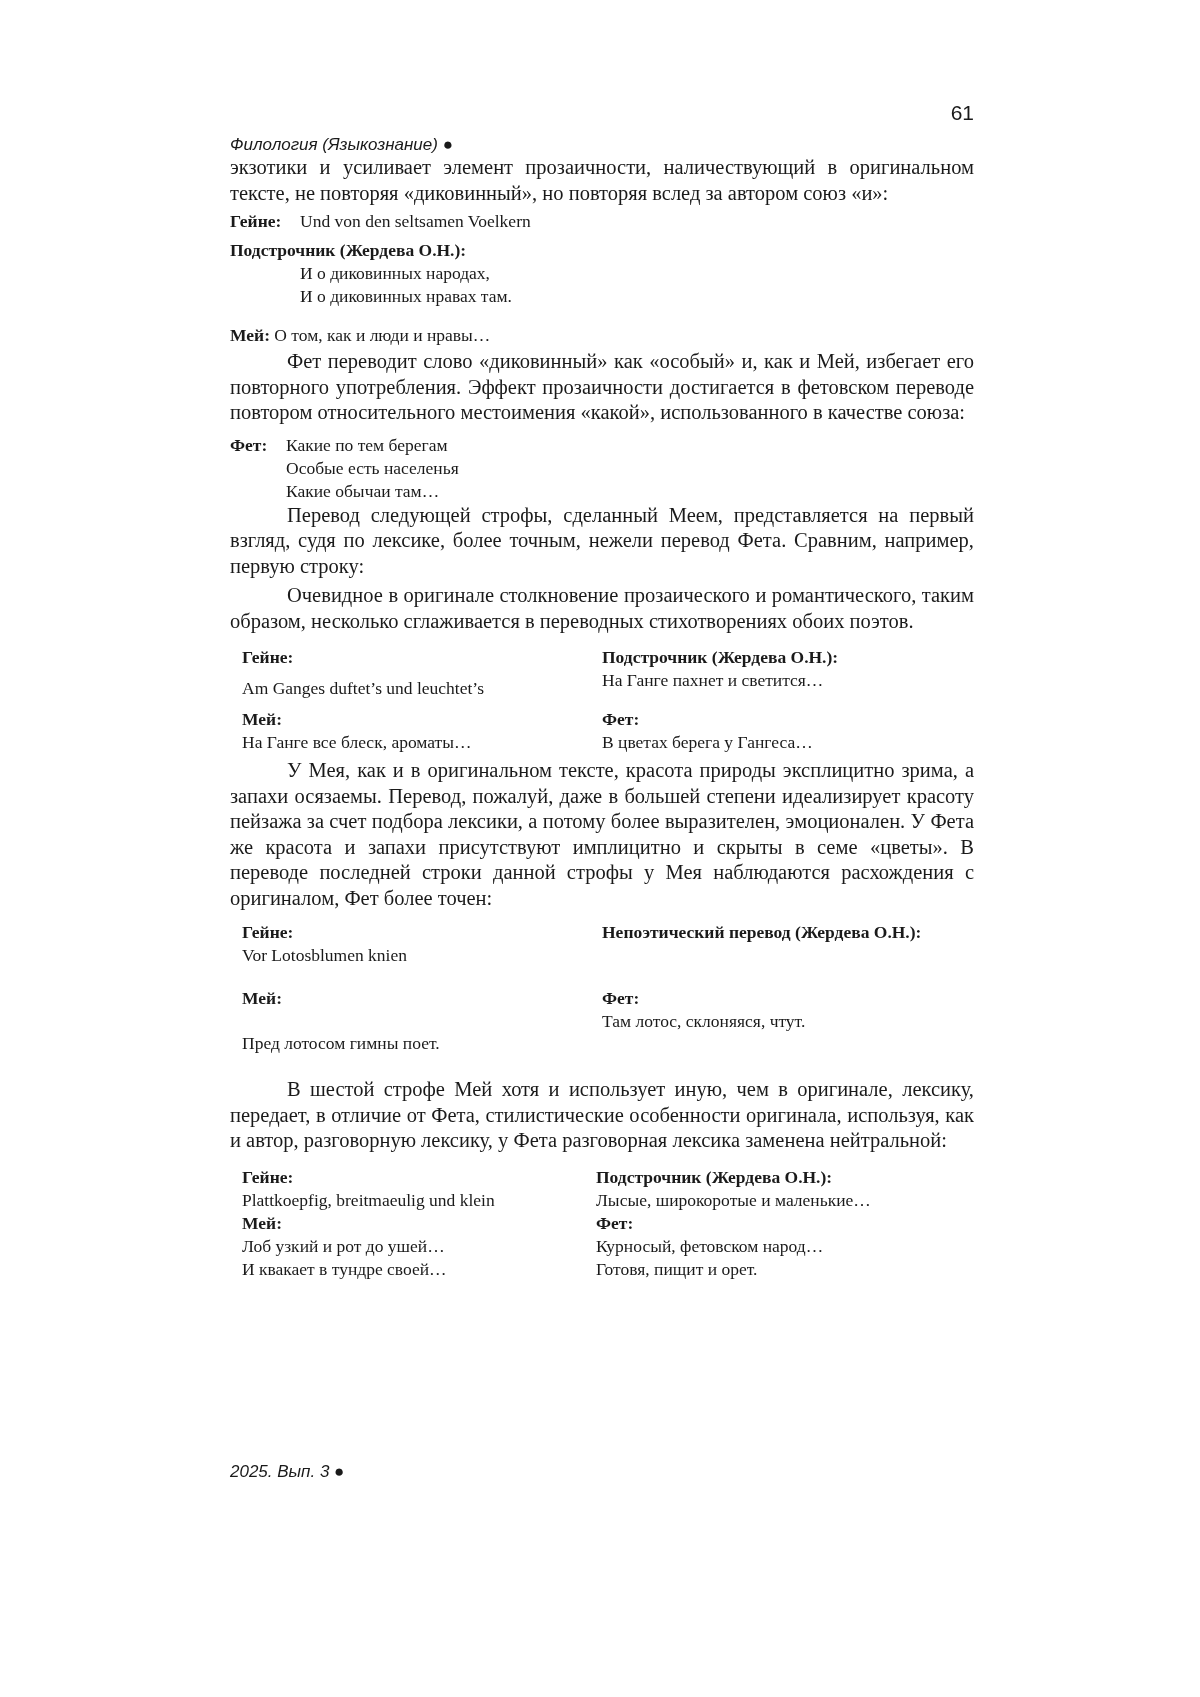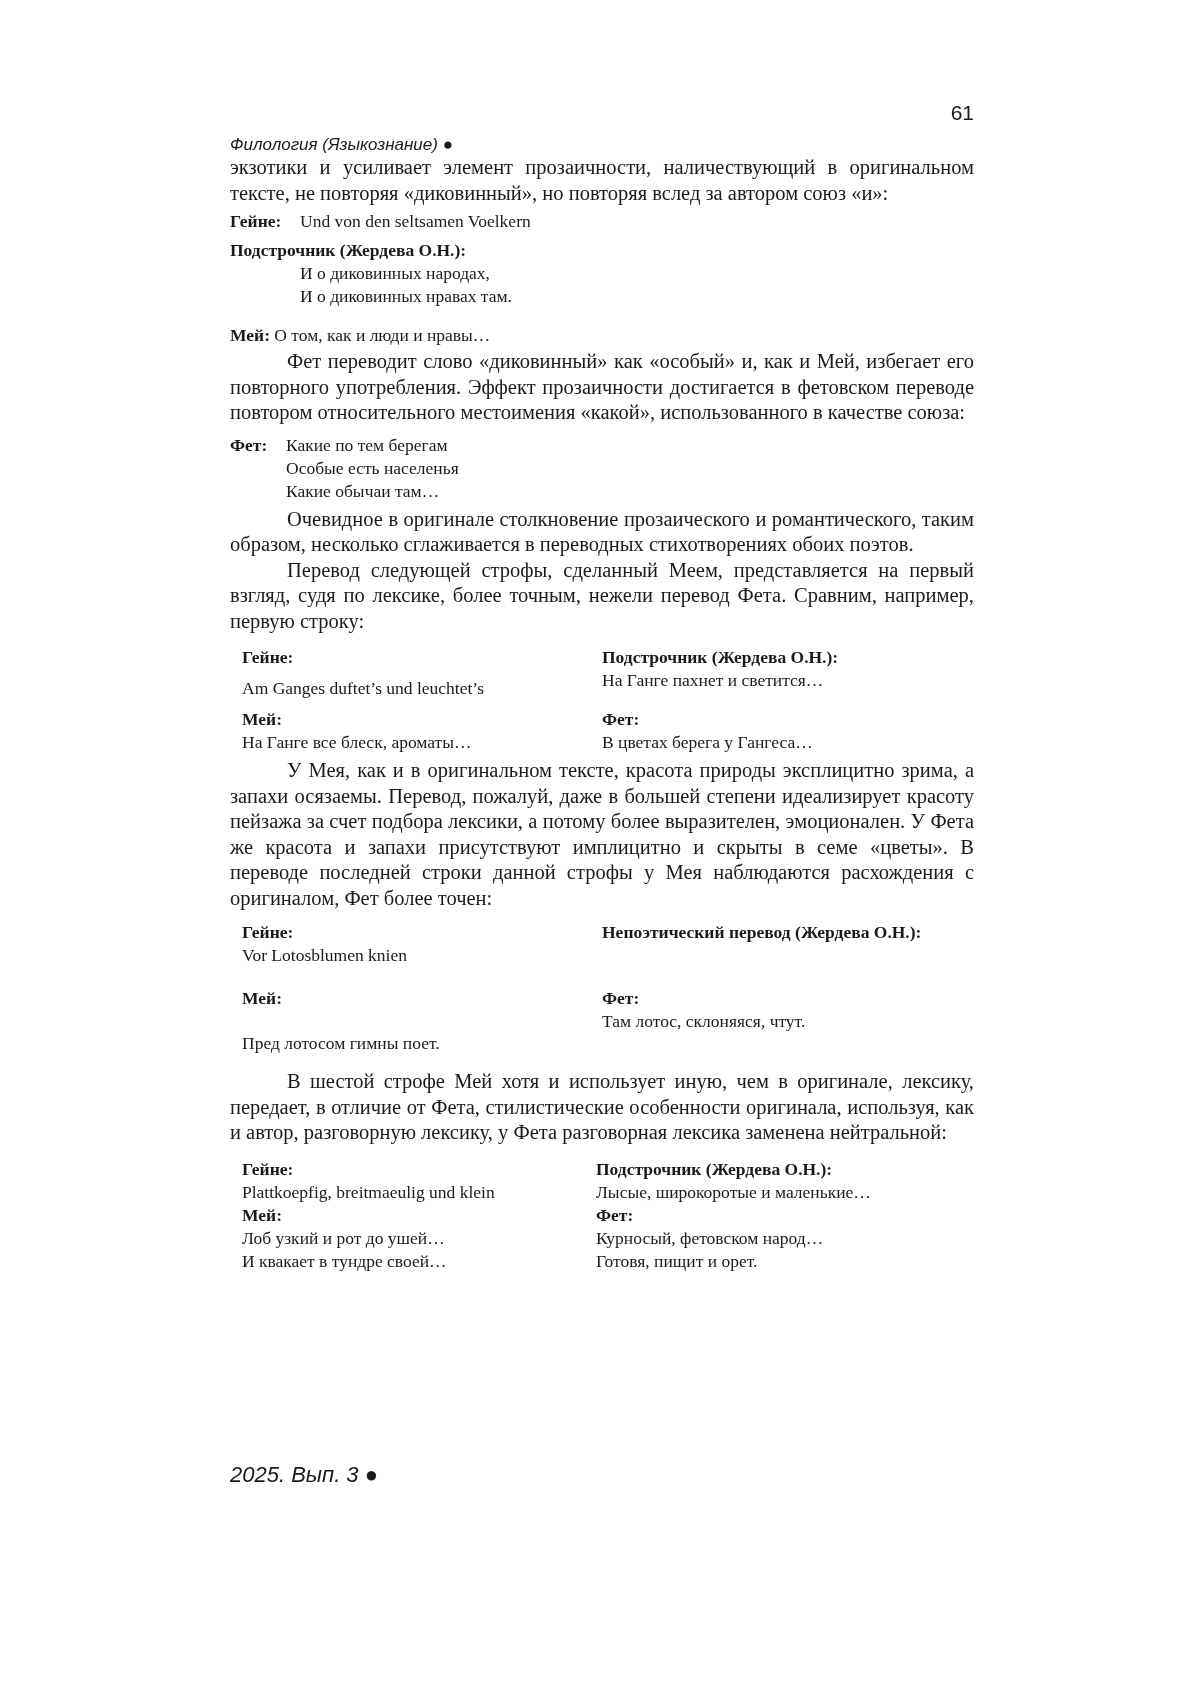--- a/index.html
+++ b/index.html
@@ -1,21 +1,21 @@
 <!DOCTYPE html>
 <html><head>
 <meta charset="utf-8">
 <style>
   html, body { margin: 0; padding: 0; background: #ffffff; }
   body { width: 1200px; height: 1697px; position: relative; color: #1a1a1a; overflow: hidden; }
   .page { position: absolute; left: 0; top: 0; width: 1200px; height: 1697px; }
   .header { position: absolute; left: 230px; top: 103px; width: 744px; height: 26px; font-family: "Liberation Sans", sans-serif; }
   .running-title { position: absolute; left: 0; top: 0; font-style: italic; font-size: 17px; margin-top: 32px; }
   .page-number { position: absolute; right: 0; top: -2px; font-size: 21px; }
-  .footer { position: absolute; left: 230px; top: 1462px; font-family: "Liberation Sans", sans-serif; font-style: italic; font-size: 22px; }
+  .footer { position: absolute; left: 230px; top: 1462px; font-family: "Liberation Sans", sans-serif; font-style: italic; font-size: 17px; }
   .body { position: absolute; left: 230px; top: 155px; width: 744px; font-family: "Liberation Serif", serif; font-size: 20.5px; line-height: 25.5px; }
   p { margin: 0; text-align: justify; }
   p.indent { text-indent: 57px; }
   .q { font-size: 17.5px; line-height: 23px; }
   .b { font-weight: bold; }
   .line { display: block; }
   .grid { display: grid; grid-template-columns: 360px 384px; padding-left: 12px; font-size: 17.5px; line-height: 23px; }
   .cell { }
 </style>
 </head>
@@ -56,22 +56,22 @@
 
     <div class="q" style="margin-top:8px; position:relative;">
       <span class="b" style="position:absolute; left:0; top:0;">Фет:</span>
       <div style="padding-left:56px;">
         <span class="line">Какие по тем берегам</span>
         <span class="line">Особые есть населенья</span>
         <span class="line">Какие обычаи там…</span>
       </div>
     </div>
 
+    <p class="indent">Перевод следующей строфы, сделанный Меем, представляется на первый взгляд, судя по лексике, более точным, нежели перевод Фета. Сравним, например, первую строку:</p>
     <p class="indent" style="margin-top:4px;">Очевидное в оригинале столкновение прозаического и романтического, таким образом, несколько сглаживается в переводных стихотворениях обоих поэтов.</p>
-    <p class="indent">Перевод следующей строфы, сделанный Меем, представляется на первый взгляд, судя по лексике, более точным, нежели перевод Фета. Сравним, например, первую строку:</p>
 
     <div class="grid" style="margin-top:12px;">
       <div class="cell">
         <span class="b line">Гейне:</span>
         <span class="line" style="margin-top:8px;">Am Ganges duftet’s und leuchtet’s</span>
       </div>
       <div class="cell">
         <span class="b line">Подстрочник (Жердева О.Н.):</span>
         <span class="line">На Ганге пахнет и светится…</span>
       </div>
@@ -98,21 +98,21 @@
       <div class="cell" style="margin-top:20px;">
         <span class="b line">Мей:</span>
         <span class="line" style="margin-top:22px;">Пред лотосом гимны поет.</span>
       </div>
       <div class="cell" style="margin-top:20px;">
         <span class="b line">Фет:</span>
         <span class="line">Там лотос, склоняяся, чтут.</span>
       </div>
     </div>
 
-    <p class="indent" style="margin-top:14px;">В шестой строфе Мей хотя и использует иную, чем в оригинале, лексику, передает, в отличие от Фета, стилистические особенности оригинала, используя, как и автор, разговорную лексику, у Фета разговорная лексика заменена нейтральной:</p>
+    <p class="indent" style="margin-top:22px;">В шестой строфе Мей хотя и использует иную, чем в оригинале, лексику, передает, в отличие от Фета, стилистические особенности оригинала, используя, как и автор, разговорную лексику, у Фета разговорная лексика заменена нейтральной:</p>
 
     <div class="grid" style="margin-top:12px; grid-template-columns: 354px 390px;">
       <div class="cell">
         <span class="b line">Гейне:</span>
         <span class="line">Plattkoepfig, breitmaeulig und klein</span>
       </div>
       <div class="cell">
         <span class="b line">Подстрочник (Жердева О.Н.):</span>
         <span class="line">Лысые, широкоротые и маленькие…</span>
       </div>

